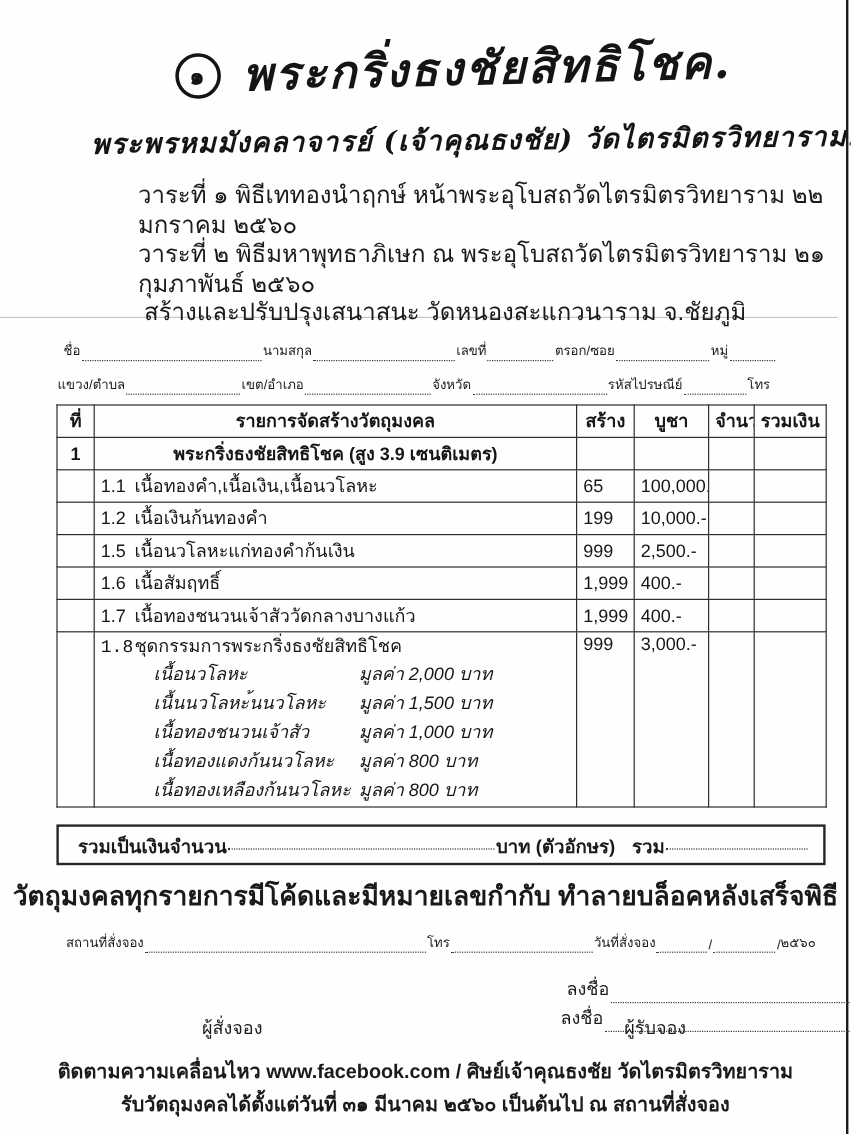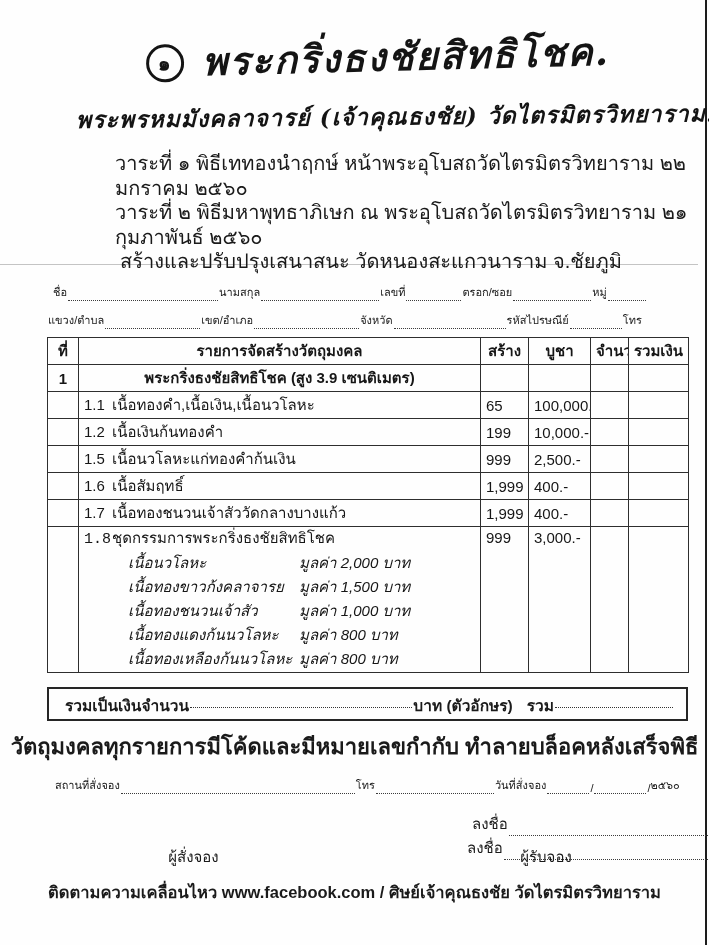--- a/index.html
+++ b/index.html
@@ -190,21 +190,21 @@
       </tr>
       <tr>
         <td></td>
         <td class="desc set-cell">
           <div class="set-main"><span class="code">1.8</span><span>ชุดกรรมการพระกริ่งธงชัยสิทธิโชค</span></div>
           <div class="sub-line">
               <span class="sub-name">เนื้อนวโลหะ</span>
               <span>มูลค่า 2,000 บาท</span>
             </div>
           <div class="sub-line">
-              <span class="sub-name">เนื้อทองขาวก้งคลาจารย</span>
+              <span class="sub-name">เนื้นนวโลหะ้นนวโลหะ</span>
               <span>มูลค่า 1,500 บาท</span>
             </div>
           <div class="sub-line">
               <span class="sub-name">เนื้อทองชนวนเจ้าสัว</span>
               <span>มูลค่า 1,000 บาท</span>
             </div>
           <div class="sub-line">
               <span class="sub-name">เนื้อทองแดงก้นนวโลหะ</span>
               <span>มูลค่า 800 บาท</span>
             </div>
@@ -254,13 +254,14 @@
       <span>ลงชื่อ</span>
       <span class="dots grow"></span>
     </span>
   </div>
   <div class="role-row">
     <span class="role-left">ผู้สั่งจอง</span>
     <span class="role-right">ผู้รับจอง</span>
   </div>
 
   <div class="footer1">ติดตามความเคลื่อนไหว  www.facebook.com / ศิษย์เจ้าคุณธงชัย วัดไตรมิตรวิทยาราม</div>
+  <div class="footer2">รับวัตถุมงคลได้ตั้งแต่วันที่  ๓๑  มีนาคม  ๒๕๖๐  เป็นต้นไป  ณ สถานที่สั่งจอง</div>
 </div>
 
 </body></html>

